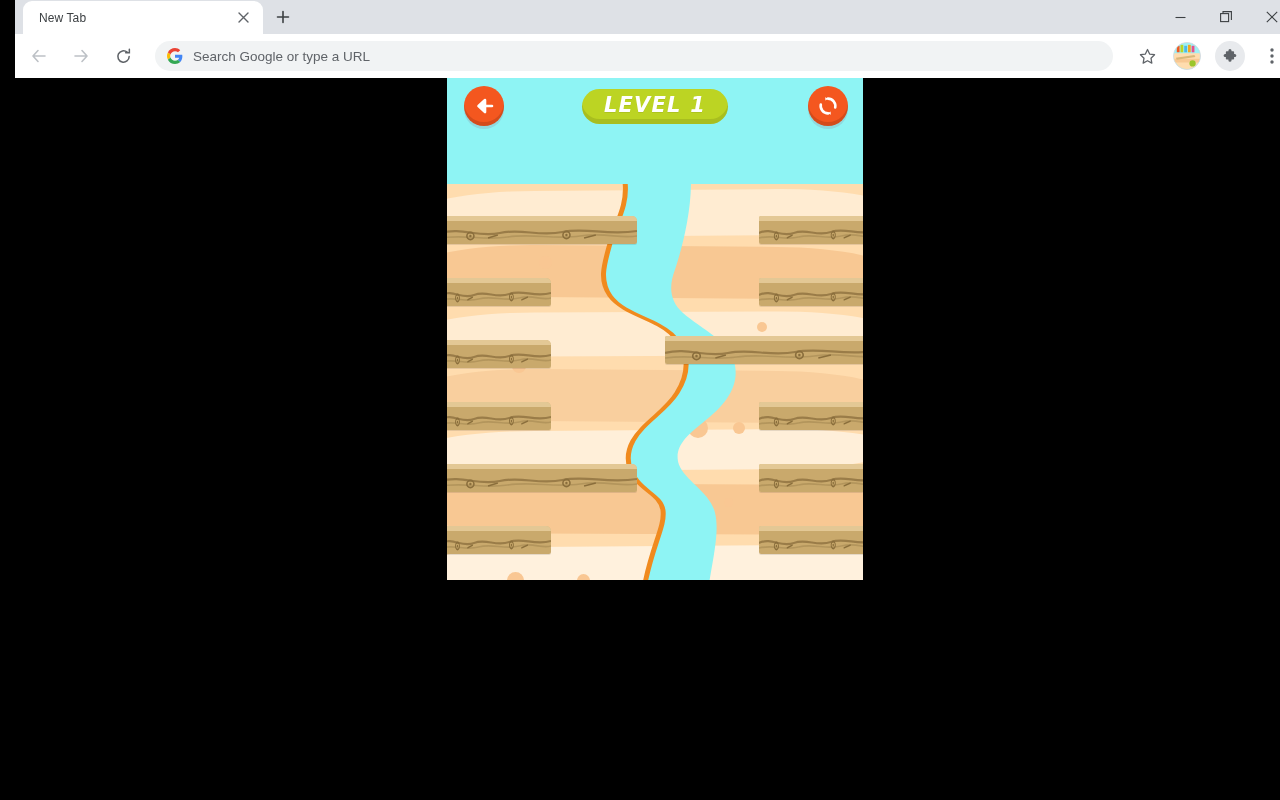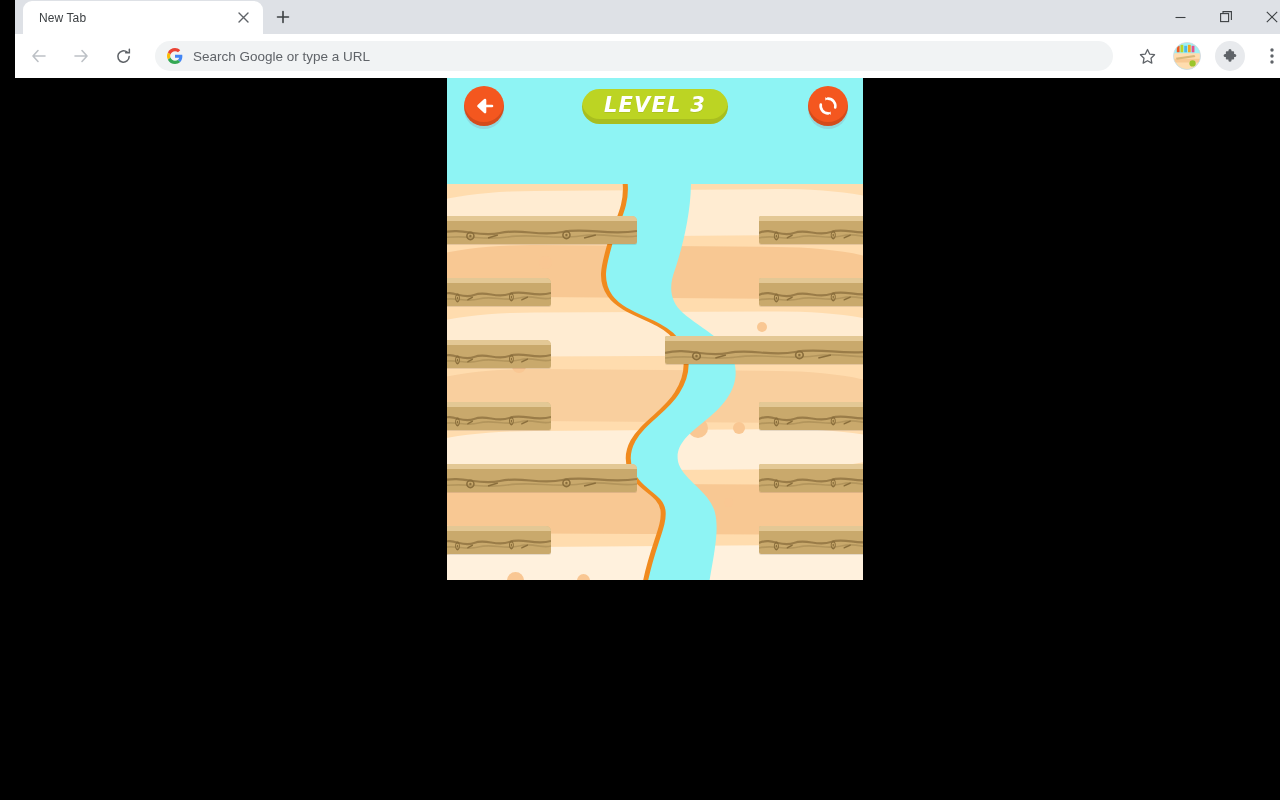--- a/index.html
+++ b/index.html
@@ -677,21 +677,21 @@
       </div>
 
       <div class="game-header" style="background: rgb(142, 244, 244);">
         <div class="btn-round btn-back" style="background: rgb(244, 87, 31);">
           <svg width="22" height="22" viewBox="0 0 22 22">
             <path d="M19 11 H7.5 M12 5 L5.5 11 L12 17 Z" fill="#fff" stroke="#fff" stroke-width="2.6" stroke-linejoin="round" stroke-linecap="round"></path>
           </svg>
         </div>
 
         <div class="level-badge" style="background: rgb(188, 212, 35);">
-          <span>LEVEL 3</span>
+          <span>LEVEL 1</span>
         </div>
 
         <div class="btn-round btn-restart" style="background: rgb(244, 87, 31);">
           <svg width="24" height="24" viewBox="0 0 24 24" fill="none">
             <path d="M12 4.6 A7.4 7.4 0 0 1 19.2 13.4" stroke="#fff" stroke-width="2.6" stroke-linecap="round"></path>
             <path d="M12 19.4 A7.4 7.4 0 0 1 4.8 10.6" stroke="#fff" stroke-width="2.6" stroke-linecap="round"></path>
             <path d="M9.2 3.2 L12.2 4.7 L9.4 6.6 Z" fill="#fff"></path>
             <path d="M14.8 20.8 L11.8 19.3 L14.6 17.4 Z" fill="#fff"></path>
           </svg>
         </div>

